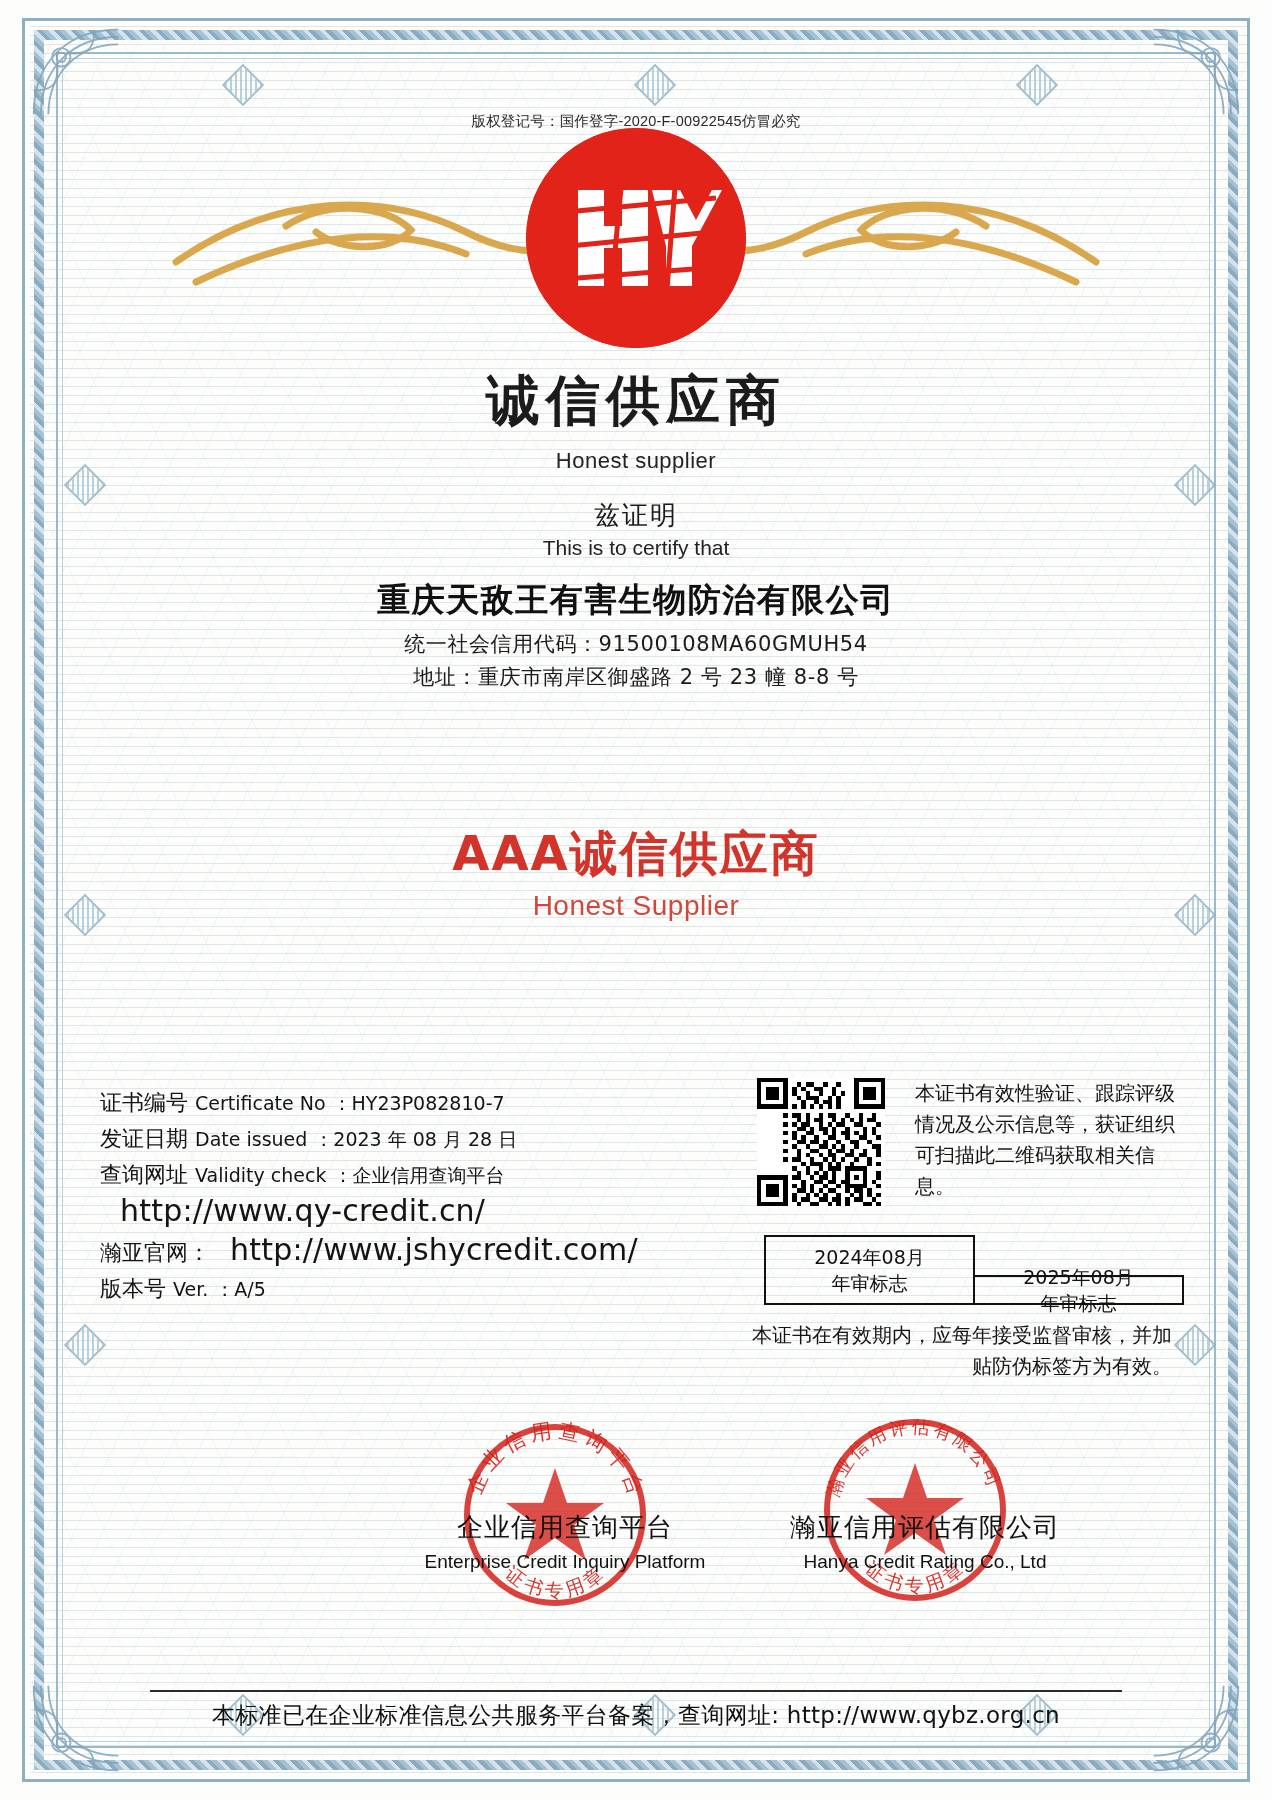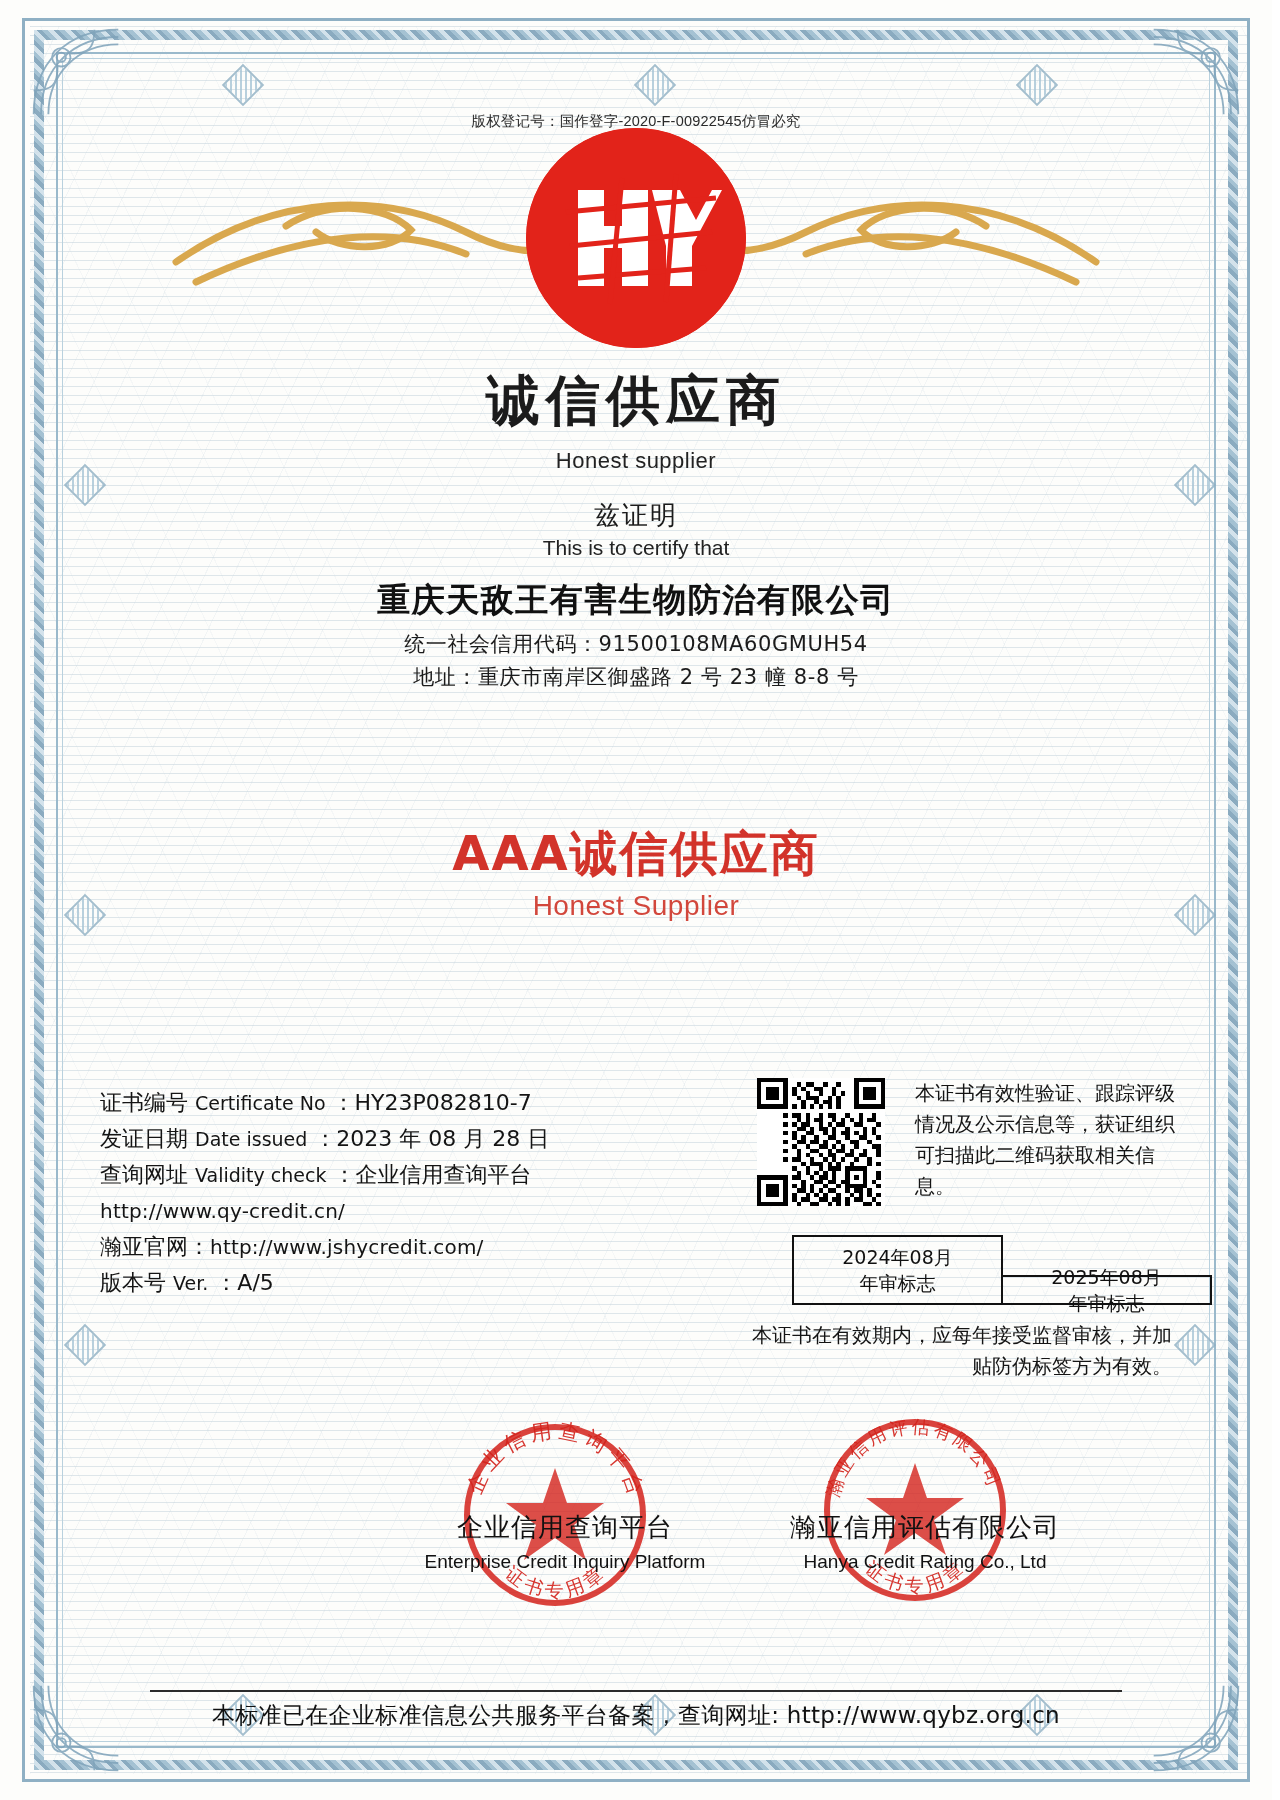--- a/index.html
+++ b/index.html
@@ -257,22 +257,22 @@
     top: 1085px;
     width: 610px;
     color: #141414;
     font-size: 22px;
     line-height: 36px;
     font-family: "DejaVu Sans", "Liberation Sans", sans-serif;
   }
   .details .row { white-space: nowrap; }
   .details .lbl-cn { font-size: 22px; }
   .details .lbl-en { font-size: 19px; }
-  .details .val { font-size: 22px; }
-  .details .url { font-size: 20px; letter-spacing: .2px; }
+  .details .val { font-size: 19px; }
+  .details .url { font-size: 30px; letter-spacing: .2px; margin-left: 20px; }
 
   
   .qr {
     position: absolute;
     left: 757px;
     top: 1078px;
     width: 128px;
     height: 128px;
     background: #fff;
   }
@@ -284,21 +284,21 @@
     top: 1078px;
     width: 260px;
     font-size: 20px;
     line-height: 31px;
     color: #141414;
     font-family: "DejaVu Sans", "Liberation Sans", sans-serif;
   }
 
   .year-boxes {
     position: absolute;
-    left: 792px;
+    left: 764px;
     top: 1235px;
     width: 420px;
     height: 70px;
     display: flex;
   }
   .year-box {
     flex: 1;
     border: 2px solid #111;
     display: flex;
     flex-direction: column;

